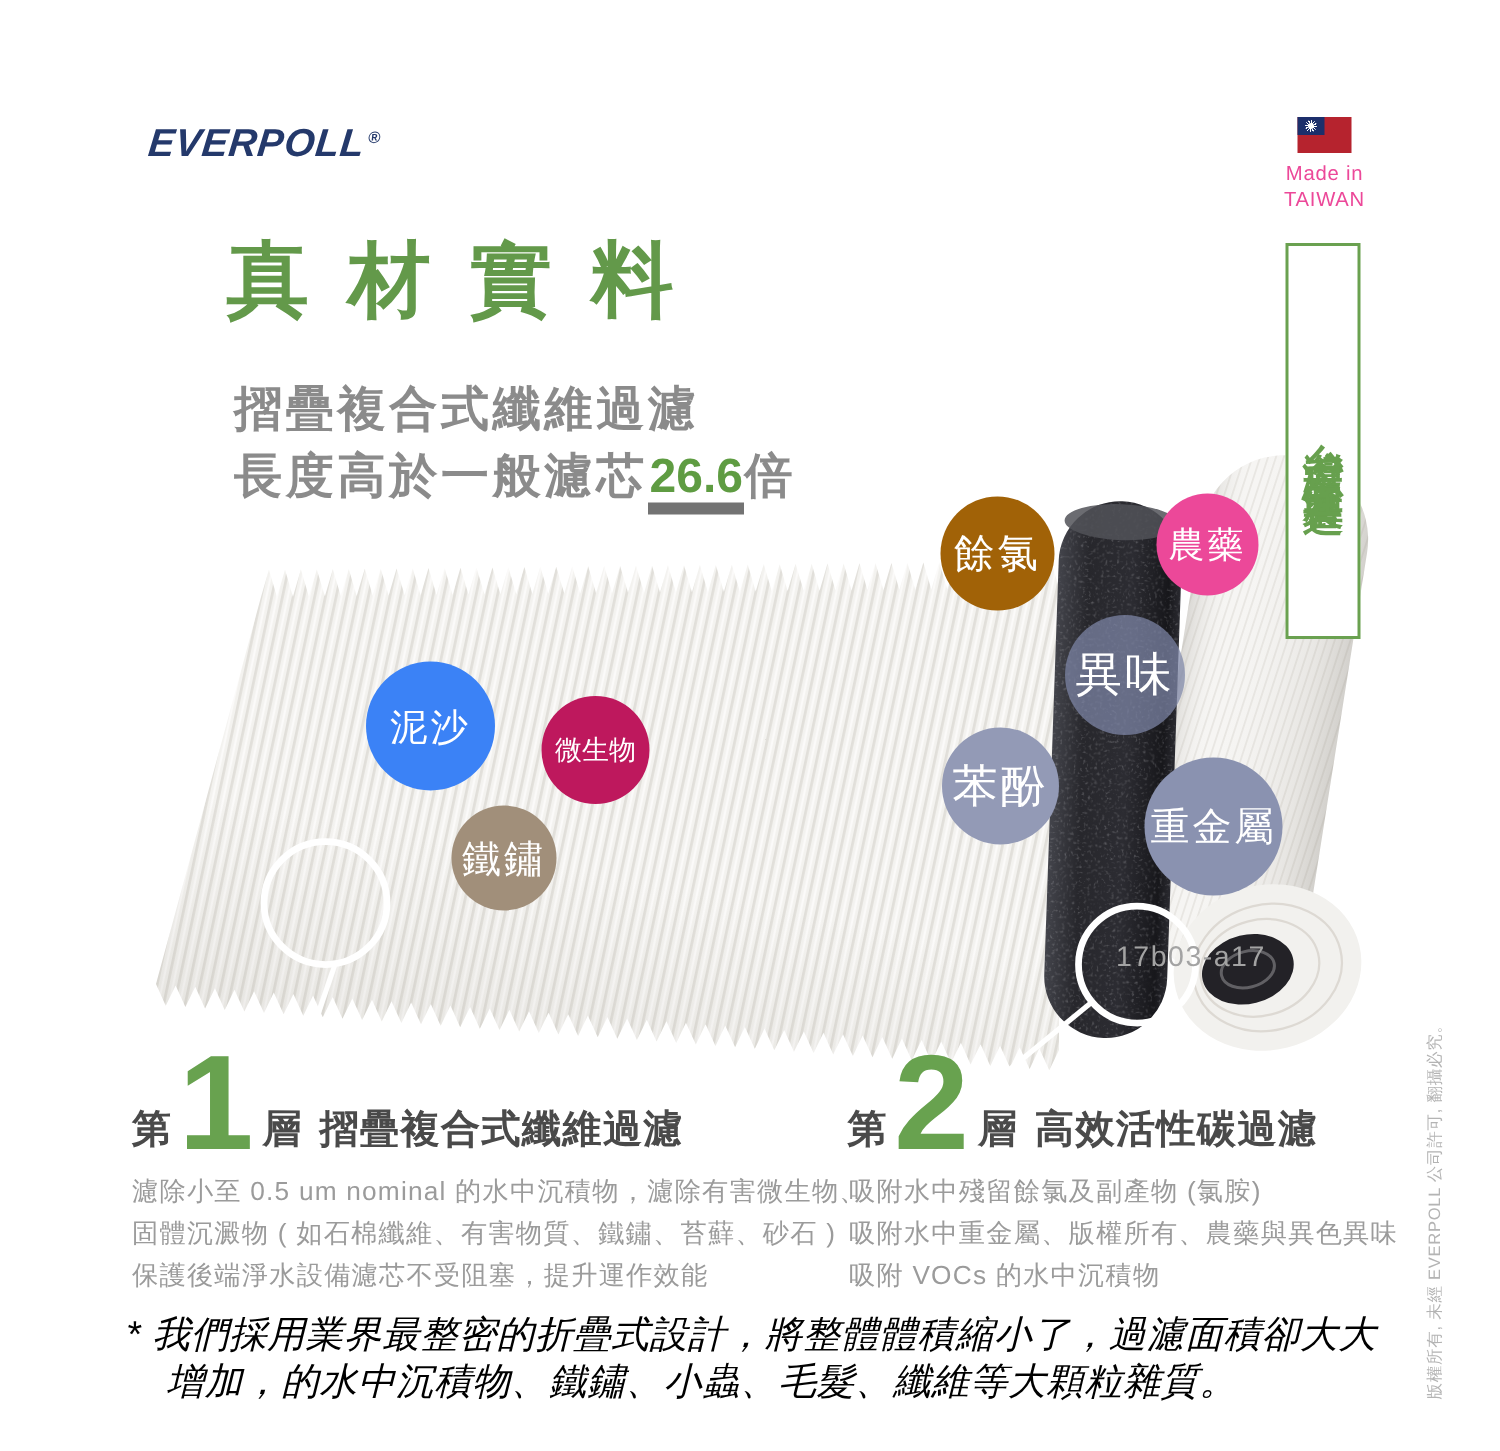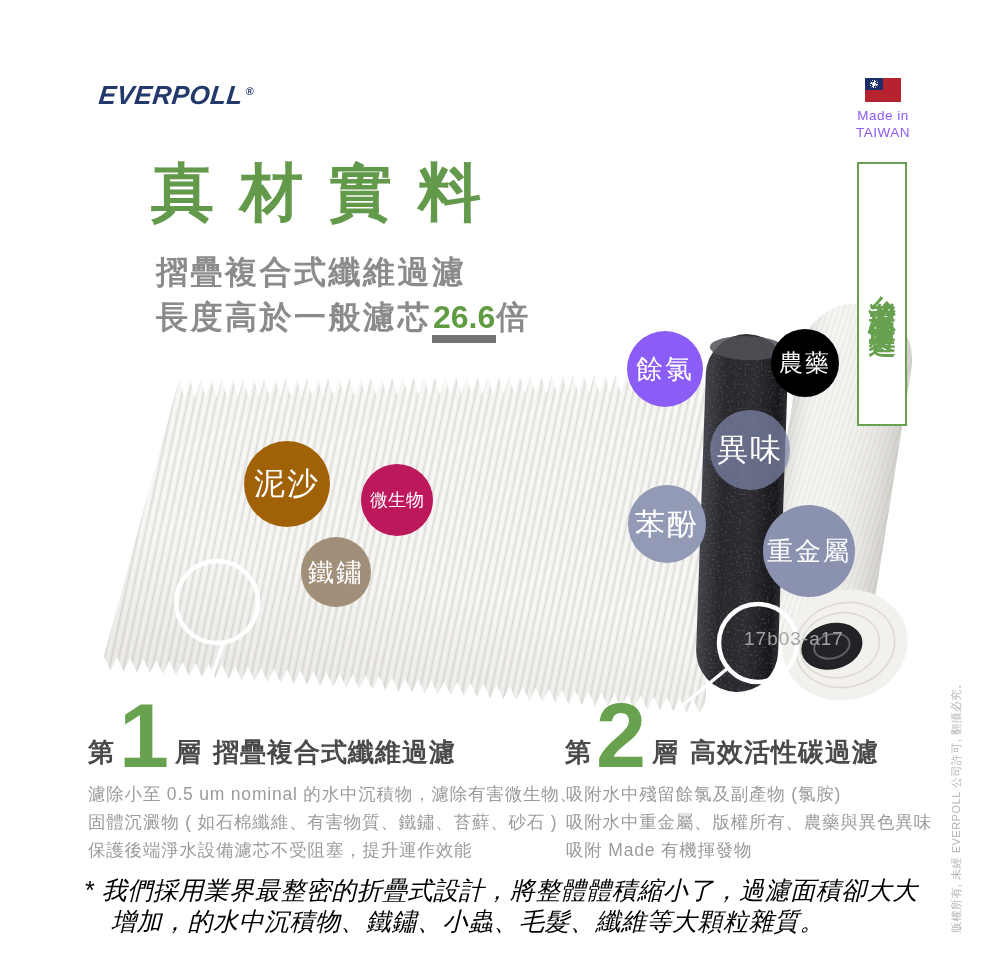--- a/index.html
+++ b/index.html
@@ -10,49 +10,49 @@
   .logo{position:absolute;left:99px;top:80px;font-style:italic;font-weight:900;
         font-size:26px;letter-spacing:.5px;color:#24396b;transform:skewX(-6deg);z-index:6;}
   .logo sup{font-size:11px;font-style:normal;vertical-align:9px;margin-left:2px;}
 
   .origin{position:absolute;left:845px;top:78px;width:76px;text-align:center;z-index:6;}
   .flag{position:relative;width:36px;height:24px;background:#b6232e;margin:0 auto 5px;}
   .canton{position:absolute;left:0;top:0;width:18px;height:12px;background:#1c2f6b;}
   .sun{position:absolute;left:5px;top:2px;width:8px;height:8px;border-radius:50%;
        background:repeating-conic-gradient(#ffffff 0 14deg,#1c2f6b 14deg 30deg);}
   .sun::after{content:"";position:absolute;left:2px;top:2px;width:4px;height:4px;border-radius:50%;background:#fff;}
-  .origin-text{font-size:13.5px;color:#8b5cf6;line-height:17px;letter-spacing:.5px;}
-
-  
-  .hero-title{position:absolute;left:151px;top:150px;font-size:63px;font-weight:800;
+  .origin-text{font-size:13.5px;color:#ec4899;line-height:17px;letter-spacing:.5px;}
+
+  
+  .hero-title{position:absolute;left:151px;top:150px;font-size:55px;font-weight:800;
               color:#63994a;letter-spacing:26px;white-space:nowrap;z-index:6;}
   .hero-sub{position:absolute;left:156px;top:250px;font-size:32px;font-weight:600;
             color:#8b8b8b;letter-spacing:2.5px;line-height:45px;white-space:nowrap;z-index:6;}
   .hero-sub .hl{color:#5f9c42;border-bottom:8px solid #737373;padding:0 1px;letter-spacing:0;}
 
   
   .side-banner{position:absolute;left:857px;top:162px;width:50px;height:264px;
                border:2px solid #6aa150;box-sizing:border-box;display:flex;
                align-items:center;justify-content:center;z-index:6;background:#fff;}
   .side-banner span{writing-mode:vertical-rl;font-size:27px;color:#67a04e;
                     letter-spacing:5px;font-weight:600;}
 
   
   .illus{position:absolute;left:0;top:0;z-index:1;}
   .watermark{position:absolute;left:744px;top:628px;font-size:19px;color:#a3a3a3;
              letter-spacing:1px;z-index:5;}
 
   
   .badge{position:absolute;border-radius:50%;display:flex;align-items:center;
          justify-content:center;color:#fff;letter-spacing:2px;font-weight:500;z-index:4;}
-  .b-sediment{left:244px;top:441px;width:86px;height:86px;background:#a16207;font-size:31px;}
+  .b-sediment{left:244px;top:441px;width:86px;height:86px;background:#3b82f6;font-size:25px;}
   .b-microbe{left:361px;top:464px;width:72px;height:72px;background:#be185d;font-size:18px;letter-spacing:0;}
   .b-rust{left:301px;top:537px;width:70px;height:70px;background:#a18f7a;font-size:26px;}
-  .b-chlorine{left:627px;top:331px;width:76px;height:76px;background:#8b5cf6;font-size:27px;}
-  .b-pesticide{left:771px;top:329px;width:68px;height:68px;background:#000000;font-size:24px;}
+  .b-chlorine{left:627px;top:331px;width:76px;height:76px;background:#a16207;font-size:27px;}
+  .b-pesticide{left:771px;top:329px;width:68px;height:68px;background:#ec4899;font-size:24px;}
   .b-odor{left:710px;top:410px;width:80px;height:80px;background:rgba(126,134,168,.72);font-size:31px;}
   .b-phenol{left:628px;top:485px;width:78px;height:78px;background:#939ab6;font-size:30px;}
   .b-heavy{left:763px;top:505px;width:92px;height:92px;background:#8a92b0;font-size:26px;font-family:Liberation Serif, serif;}
 
   
   .layer-head{position:absolute;display:flex;align-items:flex-end;z-index:6;white-space:nowrap;}
   .lh1{left:88px;top:700px;}
   .lh2{left:565px;top:700px;}
   .lh-prefix,.lh-unit,.lh-title{font-size:26px;font-weight:700;color:#4a4a4a;padding-bottom:2px;}
   .lh-num{font-size:90px;font-weight:700;color:#68a24f;line-height:72px;margin:0 6px 0 5px;}
@@ -208,21 +208,21 @@
 
   <div class="layer-head lh2">
     <span class="lh-prefix">第</span>
     <span class="lh-num">2</span>
     <span class="lh-unit">層</span>
     <span class="lh-title">高效活性碳過濾</span>
   </div>
   <div class="layer-body lb2">
     <div>吸附水中殘留餘氯及副產物 (氯胺)</div>
     <div>吸附水中重金屬、版權所有、農藥與異色異味</div>
-    <div>吸附 Made 有機揮發物</div>
+    <div>吸附 VOCs 的水中沉積物</div>
   </div>
 
   <div class="footnote">
     <div>* 我們採用業界最整密的折疊式設計，將整體體積縮小了，過濾面積卻大大</div>
     <div class="fn2">增加，的水中沉積物、鐵鏽、小蟲、毛髮、纖維等大顆粒雜質。</div>
   </div>
 
   <div class="copyright">版權所有, 未經 EVERPOLL 公司許可, 翻攝必究。</div>
 
 </div>

